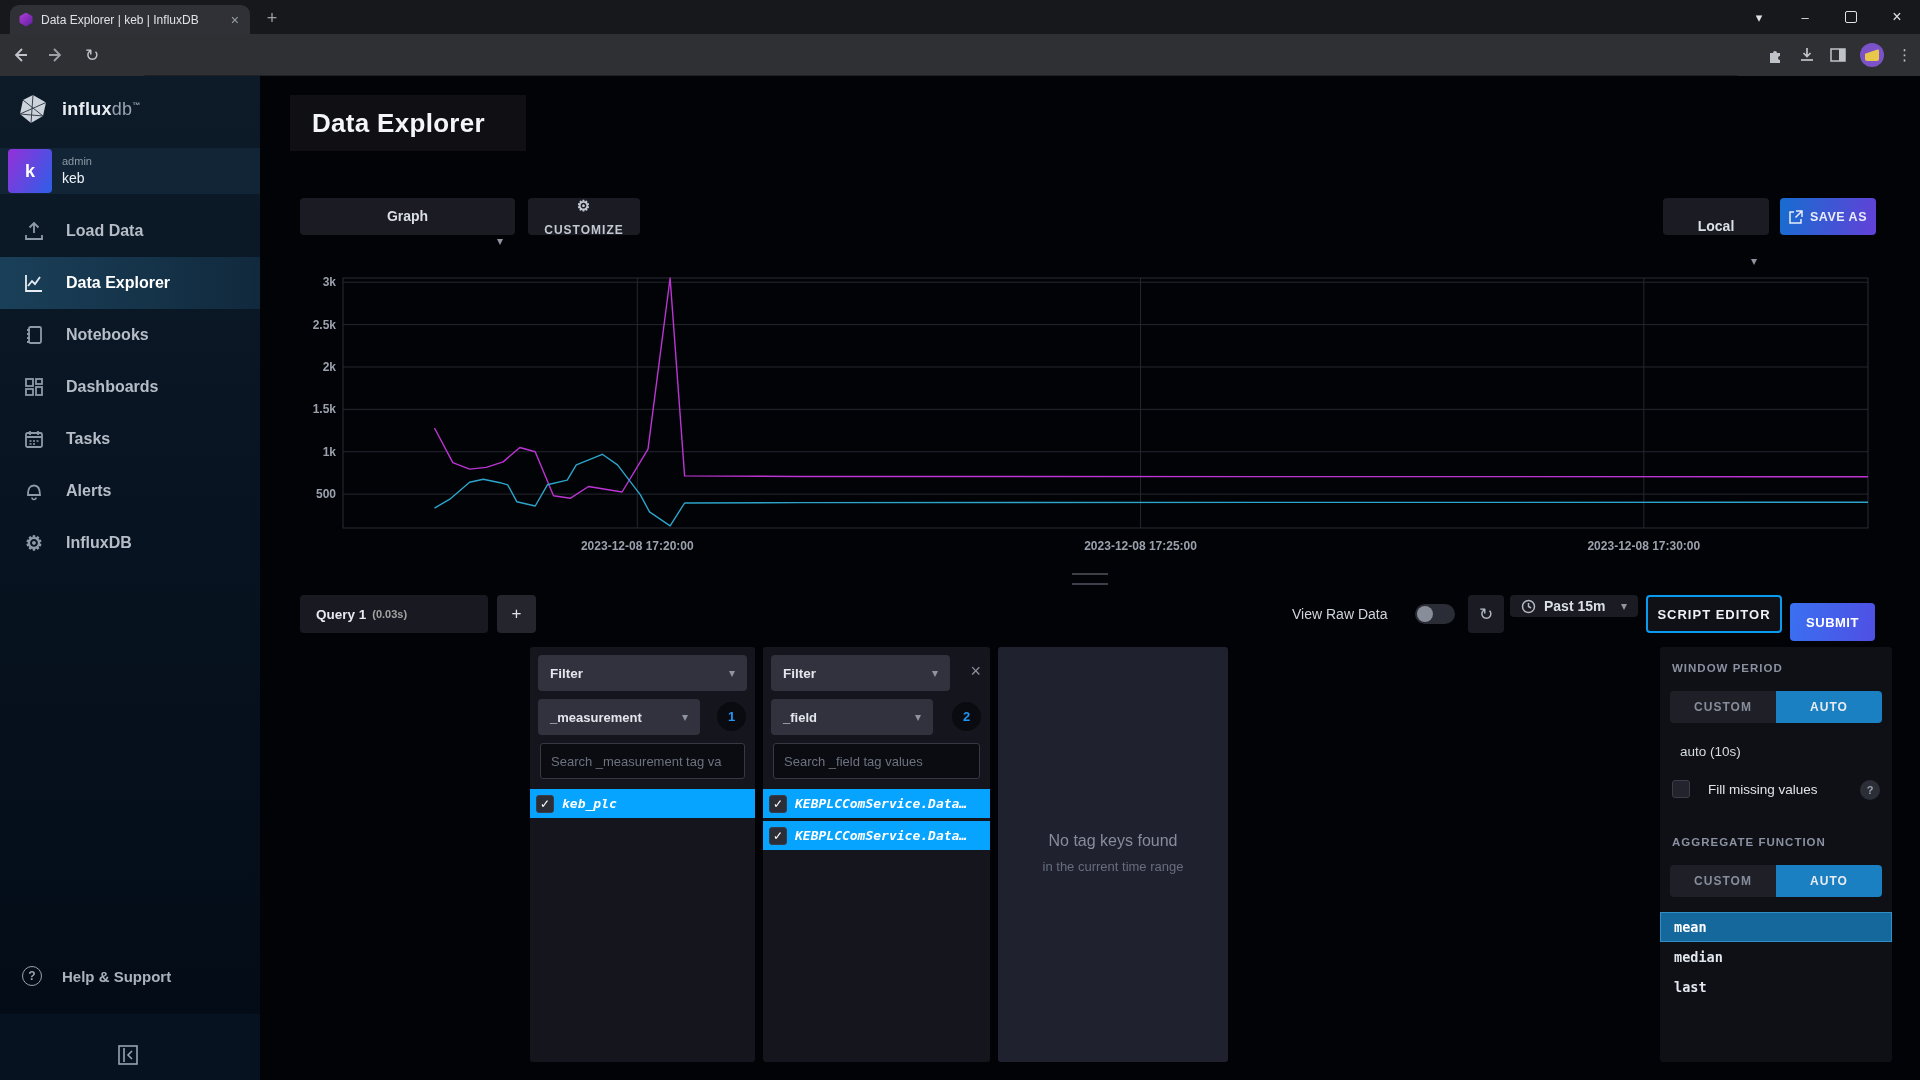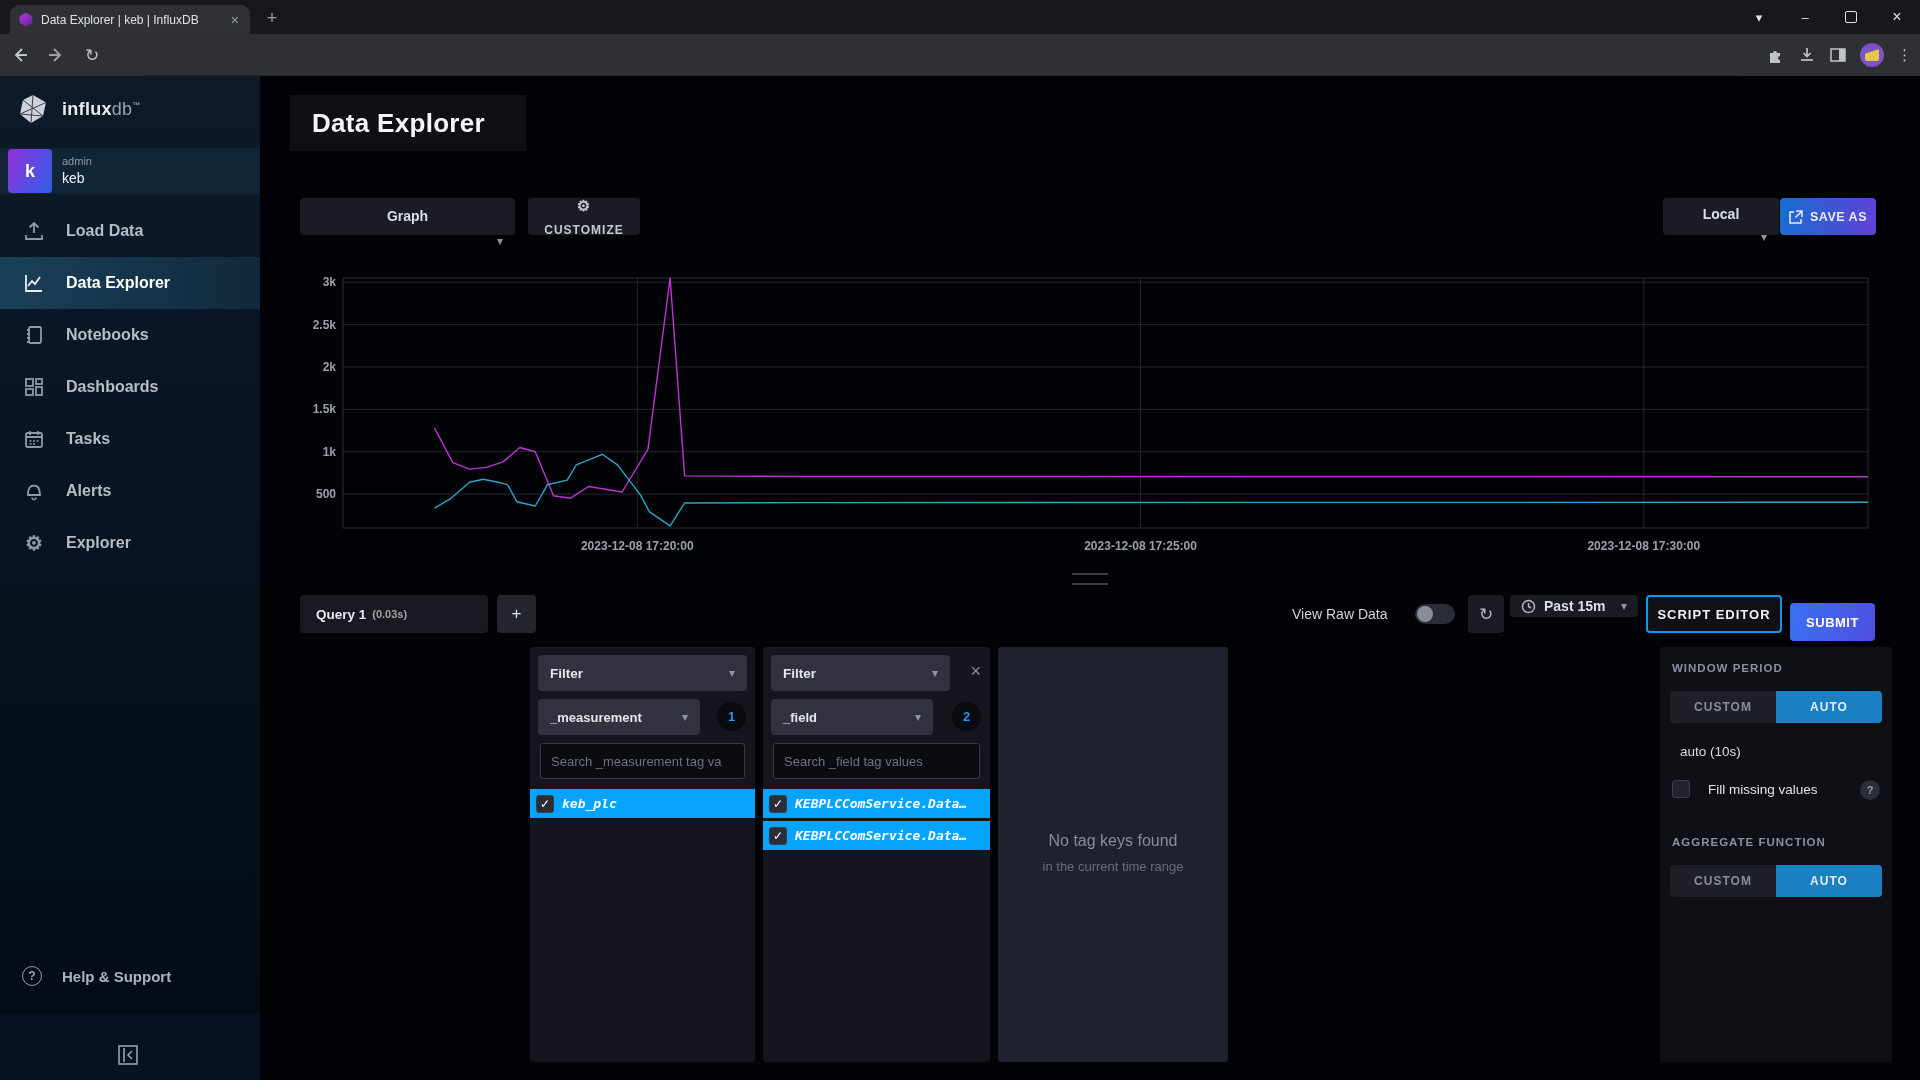--- a/index.html
+++ b/index.html
@@ -67,21 +67,21 @@
     display:flex;align-items:center;padding-left:22px;box-sizing:border-box;}
   .page-title{font-size:26px;font-weight:bold;color:#f3f5f8;letter-spacing:.3px;}
   .btn{position:absolute;height:37px;background:#1b1c23;border-radius:4px;display:flex;
     align-items:center;box-sizing:border-box;flex-direction:column;}
   .graph-dd{left:40px;top:122px;width:215px;padding:0 12px;gap:10px;}
   .dd-label{font-size:14px;font-weight:bold;color:#dbdfe6;}
   .chev{color:#8f94a0;font-size:12px;margin-left:auto;}
   .customize-btn{left:268px;top:122px;width:112px;justify-content:center;gap:8px;
     font-size:12px;font-weight:bold;letter-spacing:1px;color:#c3c8d2;}
   .gear-glyph{font-size:15px;color:#c3c8d2;}
-  .local-dd{left:1403px;top:122px;width:116px;padding:0 12px;gap:8px;}
+  .local-dd{left:1403px;top:122px;width:106px;padding:0 12px;gap:20px;}
   .saveas-btn{left:1520px;top:122px;width:96px;height:37px;border-radius:4px;
     background:linear-gradient(100deg,#1a6bd0 5%,#5f43d8 95%);display:flex;align-items:center;
     justify-content:center;gap:7px;color:#e9edf9;font-size:12.5px;font-weight:bold;letter-spacing:.5px;position:absolute;}
   .chart-wrap{position:absolute;left:50px;top:196px;width:1565px;height:292px;}
   .resize-handle{position:absolute;left:812px;top:497px;width:36px;height:8px;
     border-top:2px solid #3c3e48;border-bottom:2px solid #3c3e48;}
   
   .query-tab{position:absolute;left:40px;top:519px;width:188px;height:38px;background:#191a21;
     border-radius:4px;display:flex;align-items:center;padding:0 16px;gap:6px;box-sizing:border-box;}
   .qt-label{font-size:13.5px;font-weight:bold;color:#e6e9ef;}
@@ -308,21 +308,21 @@
           <span class="nico">
             <svg width="22" height="22" viewBox="0 0 22 22">
                 <path d="M5 15c0-7 2-9.5 6-9.5s6 2.5 6 9.5z" stroke="currentColor" stroke-width="1.8" fill="none"></path>
                 <path d="M9 17.5a2 2 0 0 0 4 0" stroke="currentColor" stroke-width="1.6" fill="none"></path>
               </svg>
             </span>
           <span>Alerts</span>
         </div>
         <div class="nav-item">
           <span class="nico" style="font-size:20px;">⚙</span>
-          <span>Explorer</span>
+          <span>InfluxDB</span>
         </div>
       </div>
 
       <div class="help-row">
         <span class="q-circle">?</span>
         <span>Help &amp; Support</span>
       </div>
       <div class="sidebar-bottom">
         <span class="collapse-btn">
           <svg width="22" height="22" viewBox="0 0 22 22">
@@ -478,16 +478,21 @@
         <div class="fill-row">
           <span class="checkbox unchecked">✓</span>
           <span>Fill missing values</span>
         </div>
         <span class="help-badge">?</span>
         <span class="opt-label" style="top:189px;">AGGREGATE FUNCTION</span>
         <div class="seg" style="top:218px;">
           <div class="seg-half seg-custom">CUSTOM</div>
           <div class="seg-half seg-auto">AUTO</div>
         </div>
+        <div class="fn-list">
+          <div class="fn-row selected">mean</div>
+          <div class="fn-row">median</div>
+          <div class="fn-row">last</div>
+        </div>
       </div>
     </div>
   </div>
 </div>
 
 </body></html>

